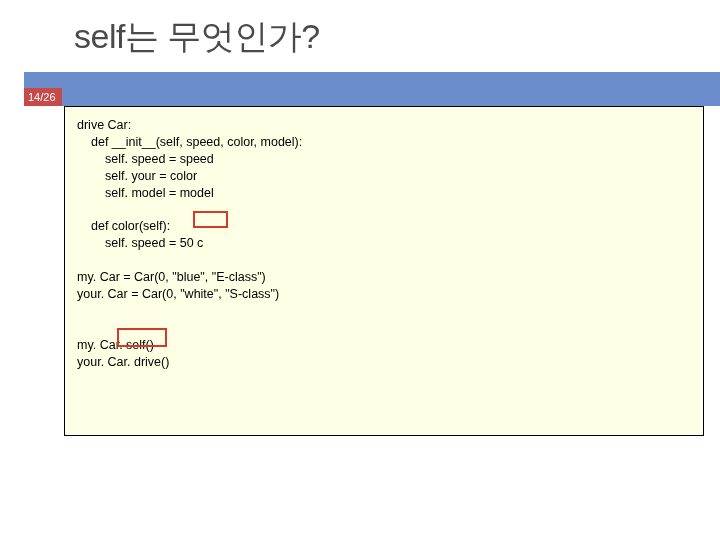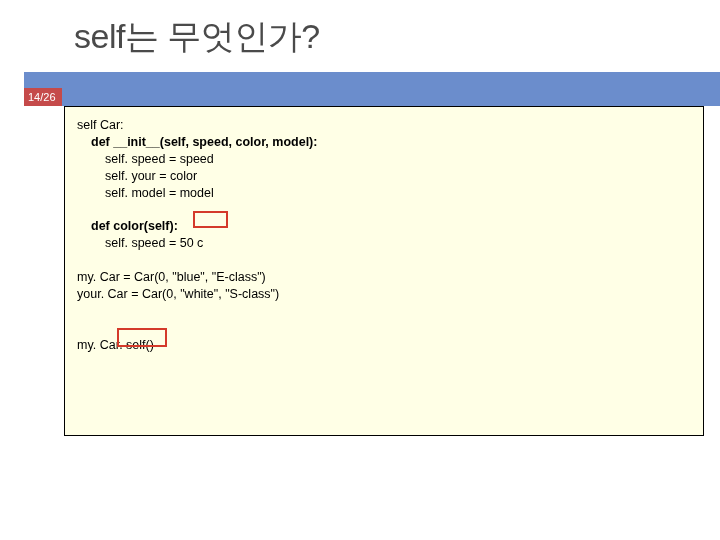--- a/index.html
+++ b/index.html
@@ -46,21 +46,21 @@
       background: #ffffe6;
       padding: 10px 12px;
       font-family: Arial, sans-serif;
       font-size: 12.5px;
       line-height: 1.35;
       color: #000000;
       position: relative;
       height: 330px;
     }
     .code-line { white-space: pre; }
-    .indent1 { padding-left: 14px; font-weight: bold; }
+    .indent1 { padding-left: 14px; }
     .indent2 { padding-left: 28px; }
     .blank { height: 17px; }
     .highlight-box {
       position: absolute;
       border: 2px solid #d43a2a;
       background: transparent;
       pointer-events: none;
     }
     .hl1 { left: 128px; top: 104px; width: 35px; height: 17px; }
     .hl2 { left: 52px; top: 221px; width: 50px; height: 19px; }
@@ -70,32 +70,33 @@
 
 <div class="slide">
 
   <div class="title">self는 무엇인가?</div>
 
   <div class="divider-bar">
     <span class="slide-number">14/26</span>
   </div>
 
   <div class="code-box">
-    <div class="code-line">self Car:</div>
+    <div class="code-line">drive Car:</div>
     <div class="code-line indent1">def __init__(self, speed, color, model):</div>
     <div class="code-line indent2">self. speed = speed</div>
     <div class="code-line indent2">self. your = color</div>
     <div class="code-line indent2">self. model = model</div>
     <div class="blank"></div>
     <div class="code-line indent1">def color(self):</div>
     <div class="code-line indent2">self. speed = 50 c</div>
     <div class="blank"></div>
     <div class="code-line">my. Car = Car(0, "blue", "E-class")</div>
     <div class="code-line">your. Car = Car(0, "white", "S-class")</div>
     <div class="blank"></div>
     <div class="blank"></div>
     <div class="code-line">my. Car. self()</div>
+    <div class="code-line">your. Car. drive()</div>
 
     <div class="highlight-box hl1"></div>
     <div class="highlight-box hl2"></div>
   </div>
 
 </div>
 
 </body></html>

